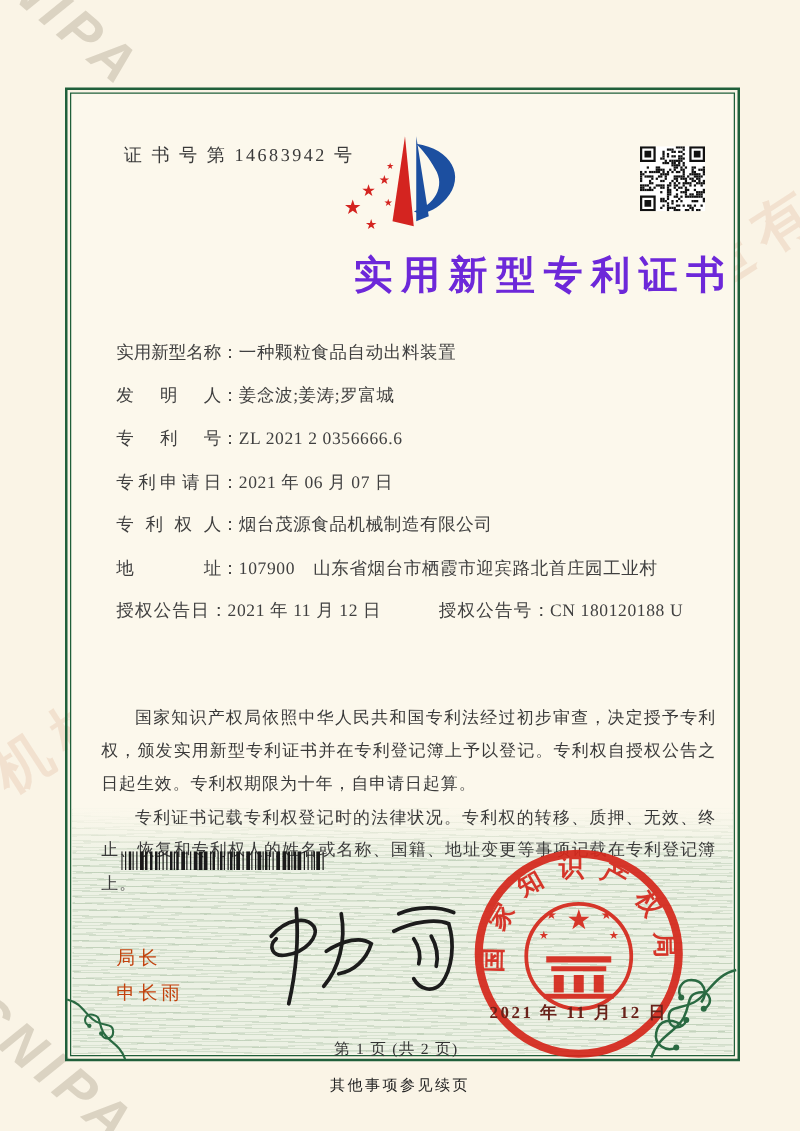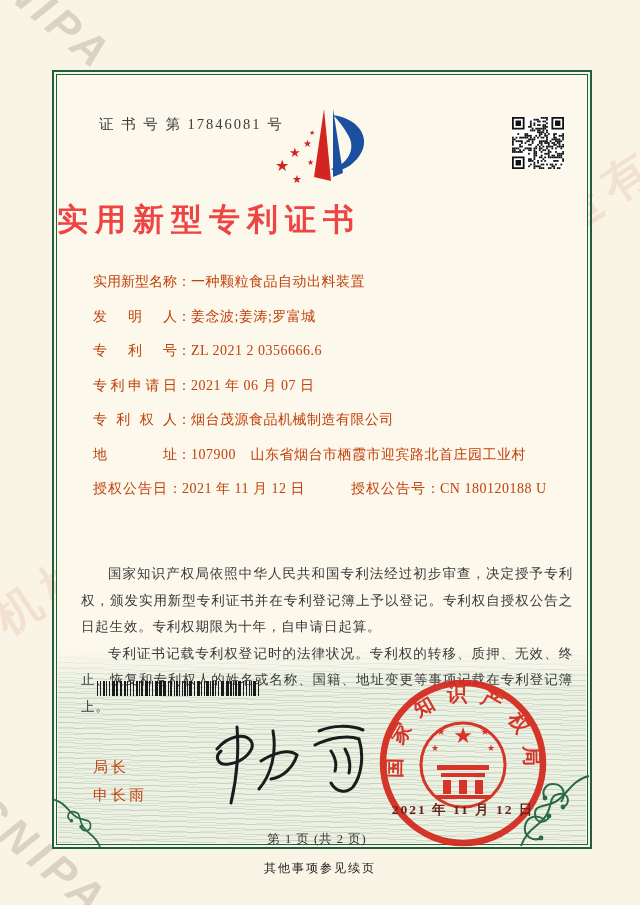--- a/index.html
+++ b/index.html
@@ -26,24 +26,24 @@
     background:
       linear-gradient(180deg, rgba(252,248,236,1) 0%, rgba(252,248,236,0) 22%),
       repeating-linear-gradient(2deg, rgba(140,170,135,0.28) 0 1px, rgba(0,0,0,0) 1px 5px),
       repeating-linear-gradient(-2deg, rgba(140,170,135,0.20) 0 1px, rgba(0,0,0,0) 1px 6px),
       #ecf1e4;
   }
   .cert-no{position:absolute;left:42px;top:40px;font-size:14.5px;letter-spacing:2px;color:#3a3a3a;z-index:3;}
   .logo{position:absolute;left:210px;top:30px;z-index:3;}
   .qr{position:absolute;left:455px;top:42px;z-index:3;}
   .title{
-    position:absolute;left:0;right:0;top:124px;text-align:left;
-    font-size:31px;font-weight:bold;letter-spacing:7px;color:#ef4444;z-index:3;
+    position:absolute;left:0;right:0;top:124px;text-align:right;
+    font-size:31px;font-weight:bold;letter-spacing:7px;color:#6d28d9;z-index:3;
   }
-  .fields{position:absolute;left:36px;top:198px;font-size:14px;color:#c2410c;z-index:3;}
+  .fields{position:absolute;left:36px;top:198px;font-size:14px;color:#404040;z-index:3;}
   .frow{margin-bottom:16.5px;white-space:nowrap;}
   .flabel{display:inline-block;width:6em;text-align:justify;text-align-last:justify;vertical-align:top;}
   .glabel{letter-spacing:1px;margin-top:48px;}
   .fval{letter-spacing:0.5px;}
   .gsep{display:inline-block;width:46px;}
   .paras{position:absolute;left:24px;top:458px;width:492px;font-size:13.5px;line-height:26.5px;
     text-align:justify;color:#3a3a3a;letter-spacing:0.8px;z-index:3;margin-top:28px;}
   .paras p{margin:0;text-indent:2em;}
   .barcode{position:absolute;left:40px;top:606px;z-index:3;}
   .officer{position:absolute;left:36px;top:678px;font-size:15px;letter-spacing:3px;color:#c2410c;z-index:3;line-height:28px;}
@@ -64,21 +64,21 @@
 <div class="wm wm-cnipa" style="left:372px;top:258px;transform:rotate(40deg);">CNIPA</div>
 <div class="wm wm-cnipa" style="left:-42px;top:830px;transform:rotate(40deg);">CNIPA</div>
 <div class="wm wm-co" style="left:120px;top:470px;transform:rotate(-33deg);transform-origin:0 0;">烟台茂源食品机械制造有限公司</div>
 <div class="wm wm-co" style="left:-300px;top:780px;transform:rotate(-33deg);transform-origin:0 0;">烟台茂源食品机械制造有限公司</div>
 
 <div class="frame">
   <div class="frame-inner">
 
     <div class="guilloche"></div>
 
-    <div class="cert-no">证 书 号 第 17846081 号</div>
+    <div class="cert-no">证 书 号 第 14683942 号</div>
 
     <svg class="logo" width="115" height="84" viewBox="0 0 115 84">
       <polygon points="57,4 64,76 47,72" fill="#d42420"></polygon>
       <polygon points="66,4 76,68 66,72" fill="#1c4fa0"></polygon>
       <path d="M66,10 C94,14 106,36 90,54 C81,64 70,68 64,64 C80,60 90,44 81,30 C76,21 71,15 66,10 Z" fill="#1c4fa0"></path>
       <text x="8" y="66" font-size="16" fill="#d42420">★</text>
       <text x="22" y="52" font-size="13" fill="#d42420">★</text>
       <text x="36" y="42" font-size="10" fill="#d42420">★</text>
       <text x="25" y="78" font-size="11" fill="#d42420">★</text>
       <text x="40" y="60" font-size="8" fill="#d42420">★</text>

